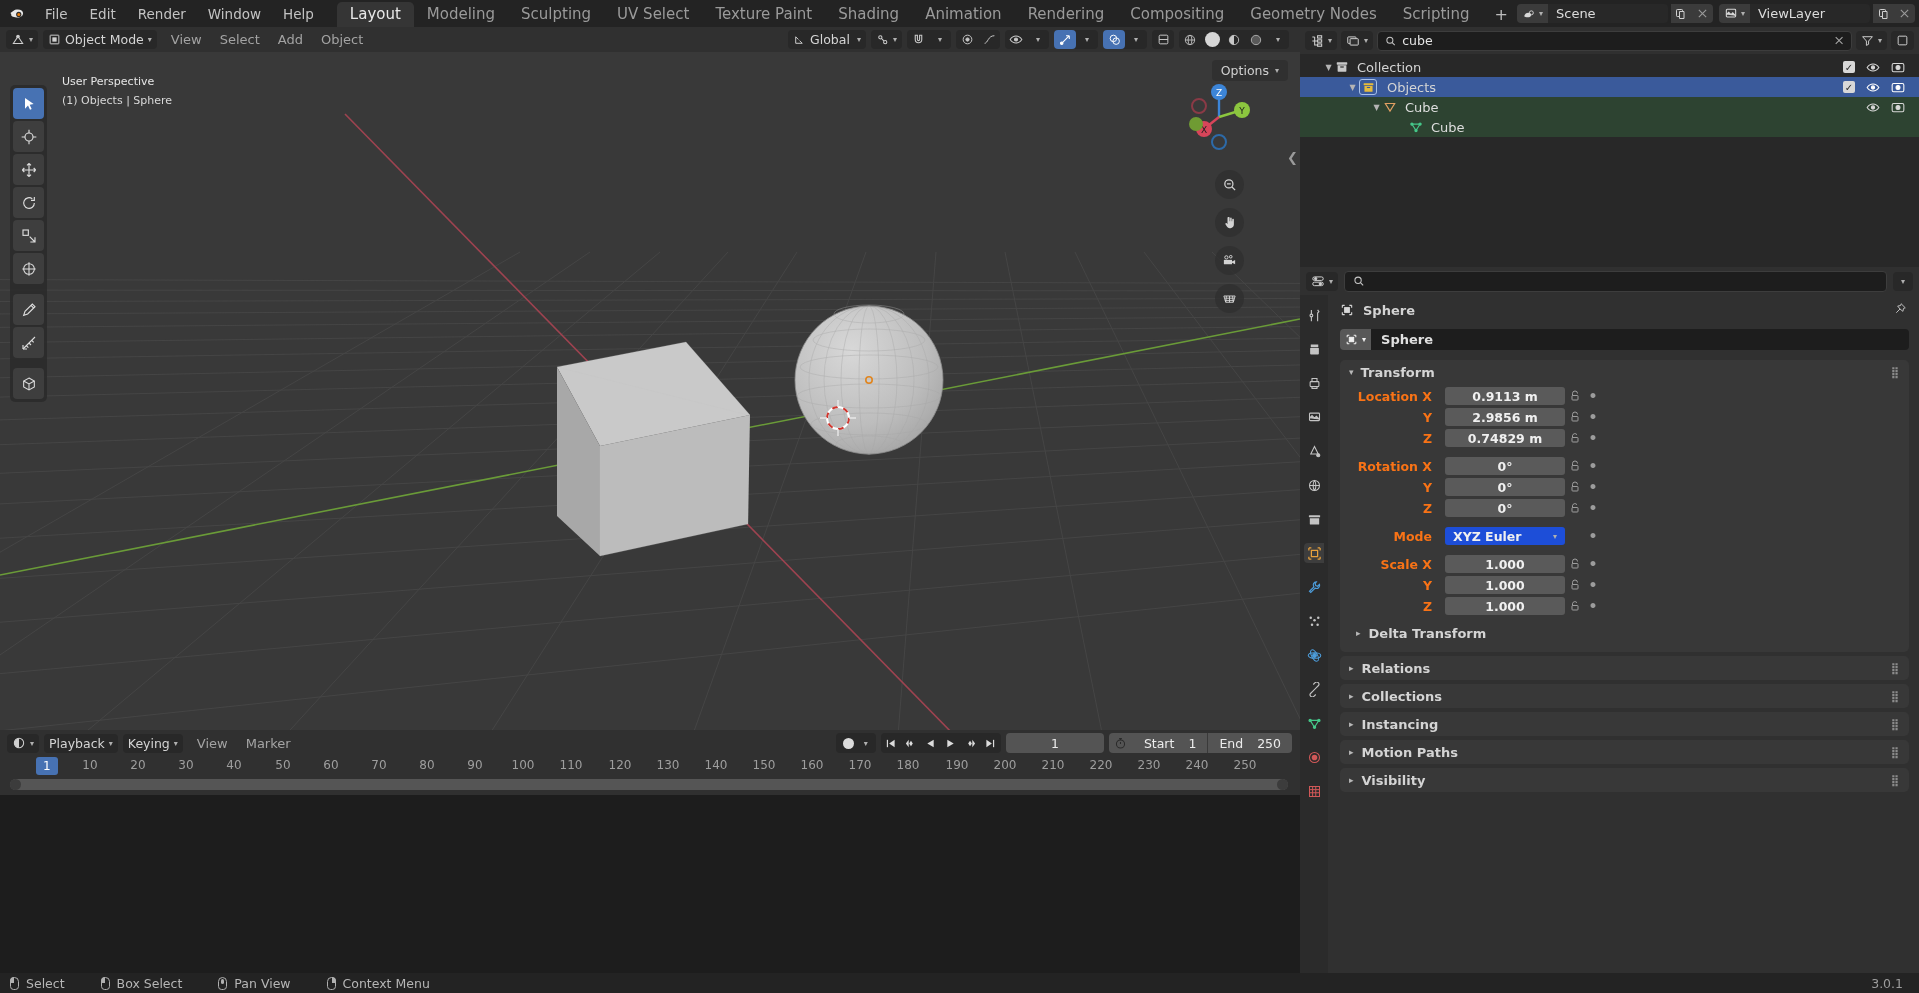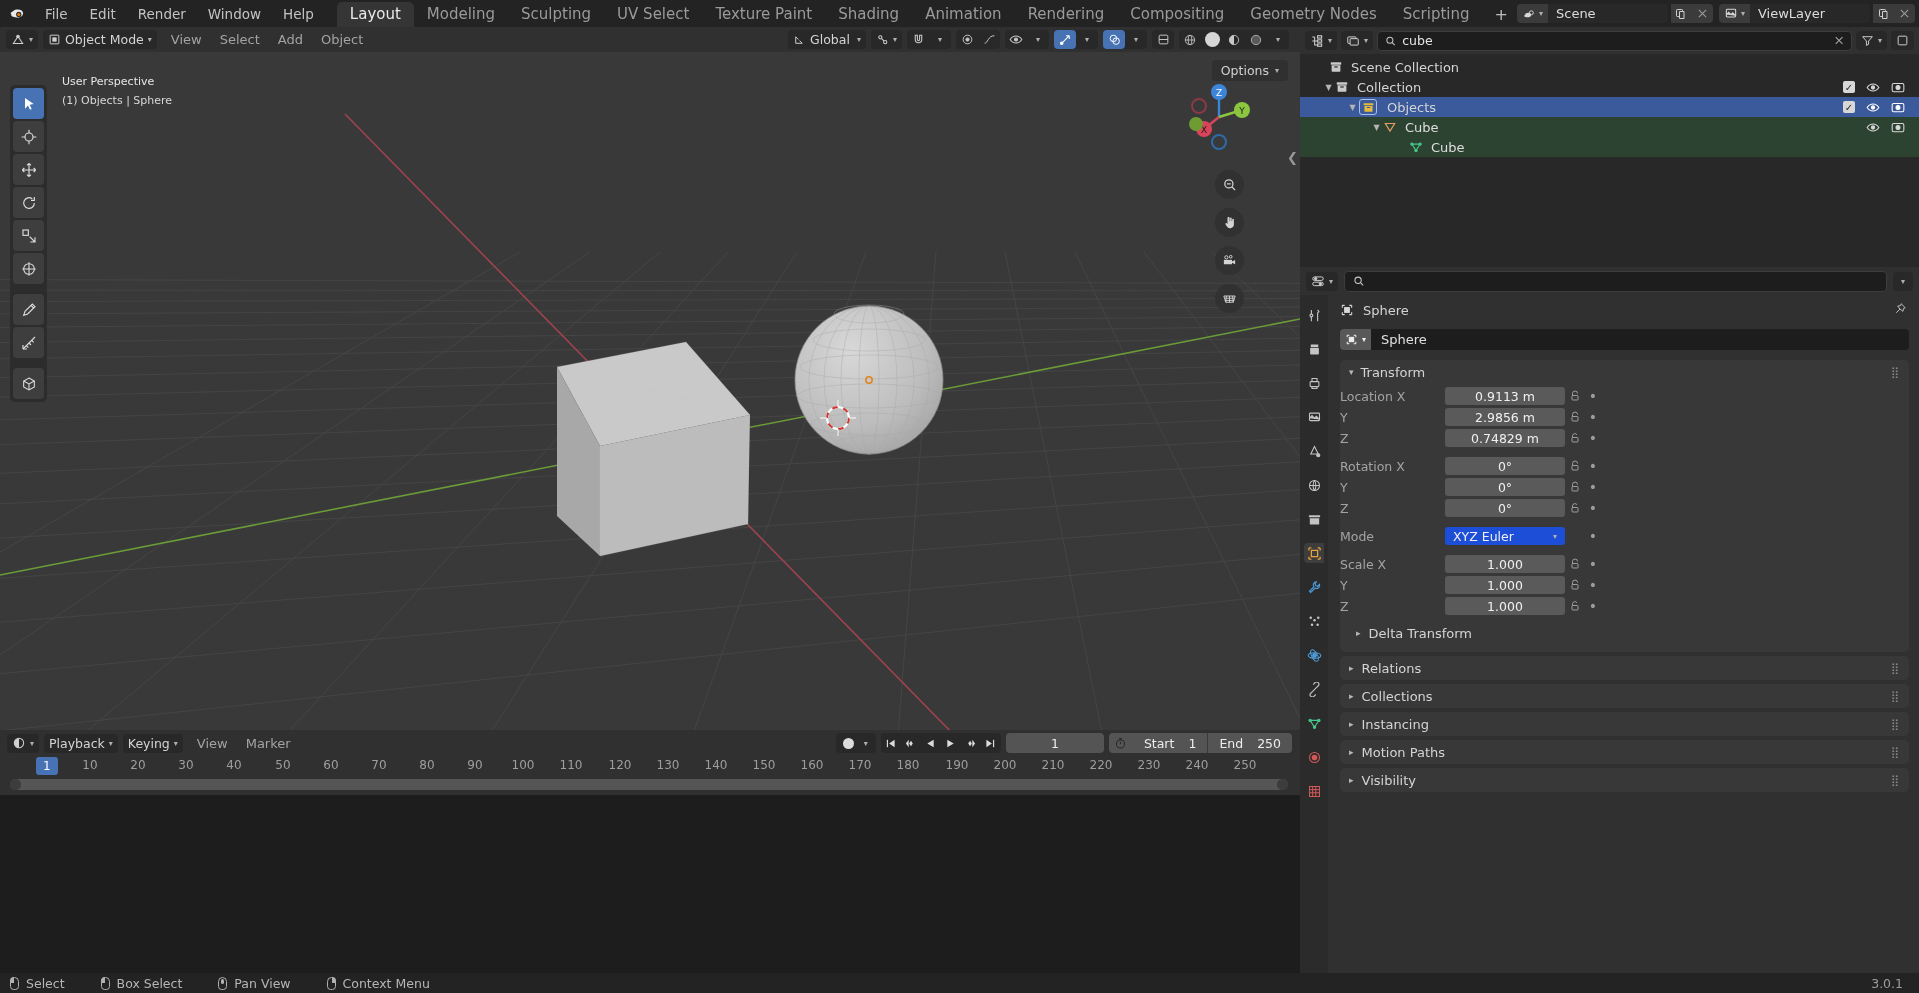--- a/index.html
+++ b/index.html
@@ -148,21 +148,21 @@
 
   
   .props{
     position:absolute; left:1300px; top:267px; width:619px; height:708px; background:#303030;
   }
   .props-header{ height:28px; background:#303030; display:flex; align-items:center; padding:0 6px; gap:6px;}
   .props-search{
     flex:1; display:flex;align-items:center;gap:6px; background:#1d1d1d; border:1px solid #3d3d3d;
     border-radius:4px; height:21px; padding:0 8px;
   }
-  .props-body{ position:absolute; left:0; right:0; top:28px; bottom:0; display:flex; }
+  .props-body{ position:absolute; left:0; right:0; top:28px; bottom:0; display:flex;font-weight:bold; }
   .prop-tabs{
     width:28px; background:#2b2b2b; padding-top:10px;
     display:flex; flex-direction:column; align-items:center; gap:14px;
   }
   .ptab{ width:20px;height:20px;display:flex;align-items:center;justify-content:center;}
   .ptab.active{ background:#3d3d3d; border-radius:4px 0 0 4px; }
   .prop-main{ flex:1; padding:0; overflow:hidden; }
   .bread{ display:flex; align-items:center; gap:9px; height:30px; padding:0 12px; font-size:13px;}
   .name-row{ display:flex; align-items:center; padding:0 10px 0 12px; height:28px; gap:0; }
   .name-idbtn{
@@ -175,21 +175,21 @@
   }
   .panel{
     margin:7px 10px 0 12px; background:#383838; border-radius:5px; padding:0;
   }
   .panel-head{
     display:flex; align-items:center; gap:7px; height:24px; padding:0 9px; font-size:13px;
   }
   .dots{ margin-left:auto; color:#8b8b8b; font-size:11px; letter-spacing:1px; line-height:7px;}
   .panel-body{ padding:2px 0 9px 0; }
   .frow{ display:flex; align-items:center; height:20px; margin-bottom:1px; padding:0 8px 0 0;}
-  .flabel{ width:105px; padding-right:13px; font-size:12.5px; color:#a3a3a3;}
+  .flabel{ width:105px; text-align:right; padding-right:13px; font-size:12.5px; color:#f97316;}
   .fval{
     flex:1; background:#5a5a5a; height:18px; border-radius:3px;
     display:flex;align-items:center;justify-content:center; font-size:12.5px; color:#f0f0f0;
     max-width:120px;
   }
   .fval.dd{ background:#1d4ed8; justify-content:space-between; padding:0 8px; }
   .lock{ width:20px; display:flex;align-items:center;justify-content:center; color:#a9a9a9; }
   .anim-dot{ width:16px; display:flex;align-items:center;justify-content:center; color:#9c9c9c; font-size:14px;}
   .fgap{ height:7px; }
   .collapsed{
@@ -779,30 +779,20 @@
       </div>
       <div class="hdr-btn" style="margin-right:0">
         <svg width="13" height="13" viewBox="0 0 24 24" fill="none" stroke="#d0d0d0" stroke-width="1.8">
             <rect x="4" y="4" width="16" height="16" rx="2"></rect>
           </svg>
       </div>
     </div>
 
     <div class="out-tree">
 
-      <div class="out-row">
-        <span class="tri"></span>
-        <span style="width:8px"></span>
-        <svg width="14" height="14" viewBox="0 0 24 24" fill="#c9c9c9">
-          <rect x="3" y="4" width="18" height="4" rx="1"></rect>
-            <path d="M4.5 9h15v10a1 1 0 01-1 1h-13a1 1 0 01-1-1z"></path>
-            <rect x="9" y="11" width="6" height="2" fill="#282828"></rect>
-        </svg>
-        <span style="margin-left:8px">Scene Collection</span>
-      </div>
 
       <div class="out-row" style="padding-left:22px">
         <span class="tri">▼</span>
         <svg width="14" height="14" viewBox="0 0 24 24" fill="#c9c9c9">
           <rect x="3" y="4" width="18" height="4" rx="1"></rect>
             <path d="M4.5 9h15v10a1 1 0 01-1 1h-13a1 1 0 01-1-1z"></path>
             <rect x="9" y="11" width="6" height="2" fill="#282828"></rect>
         </svg>
         <span style="margin-left:8px">Collection</span>
         <span class="out-icons">

